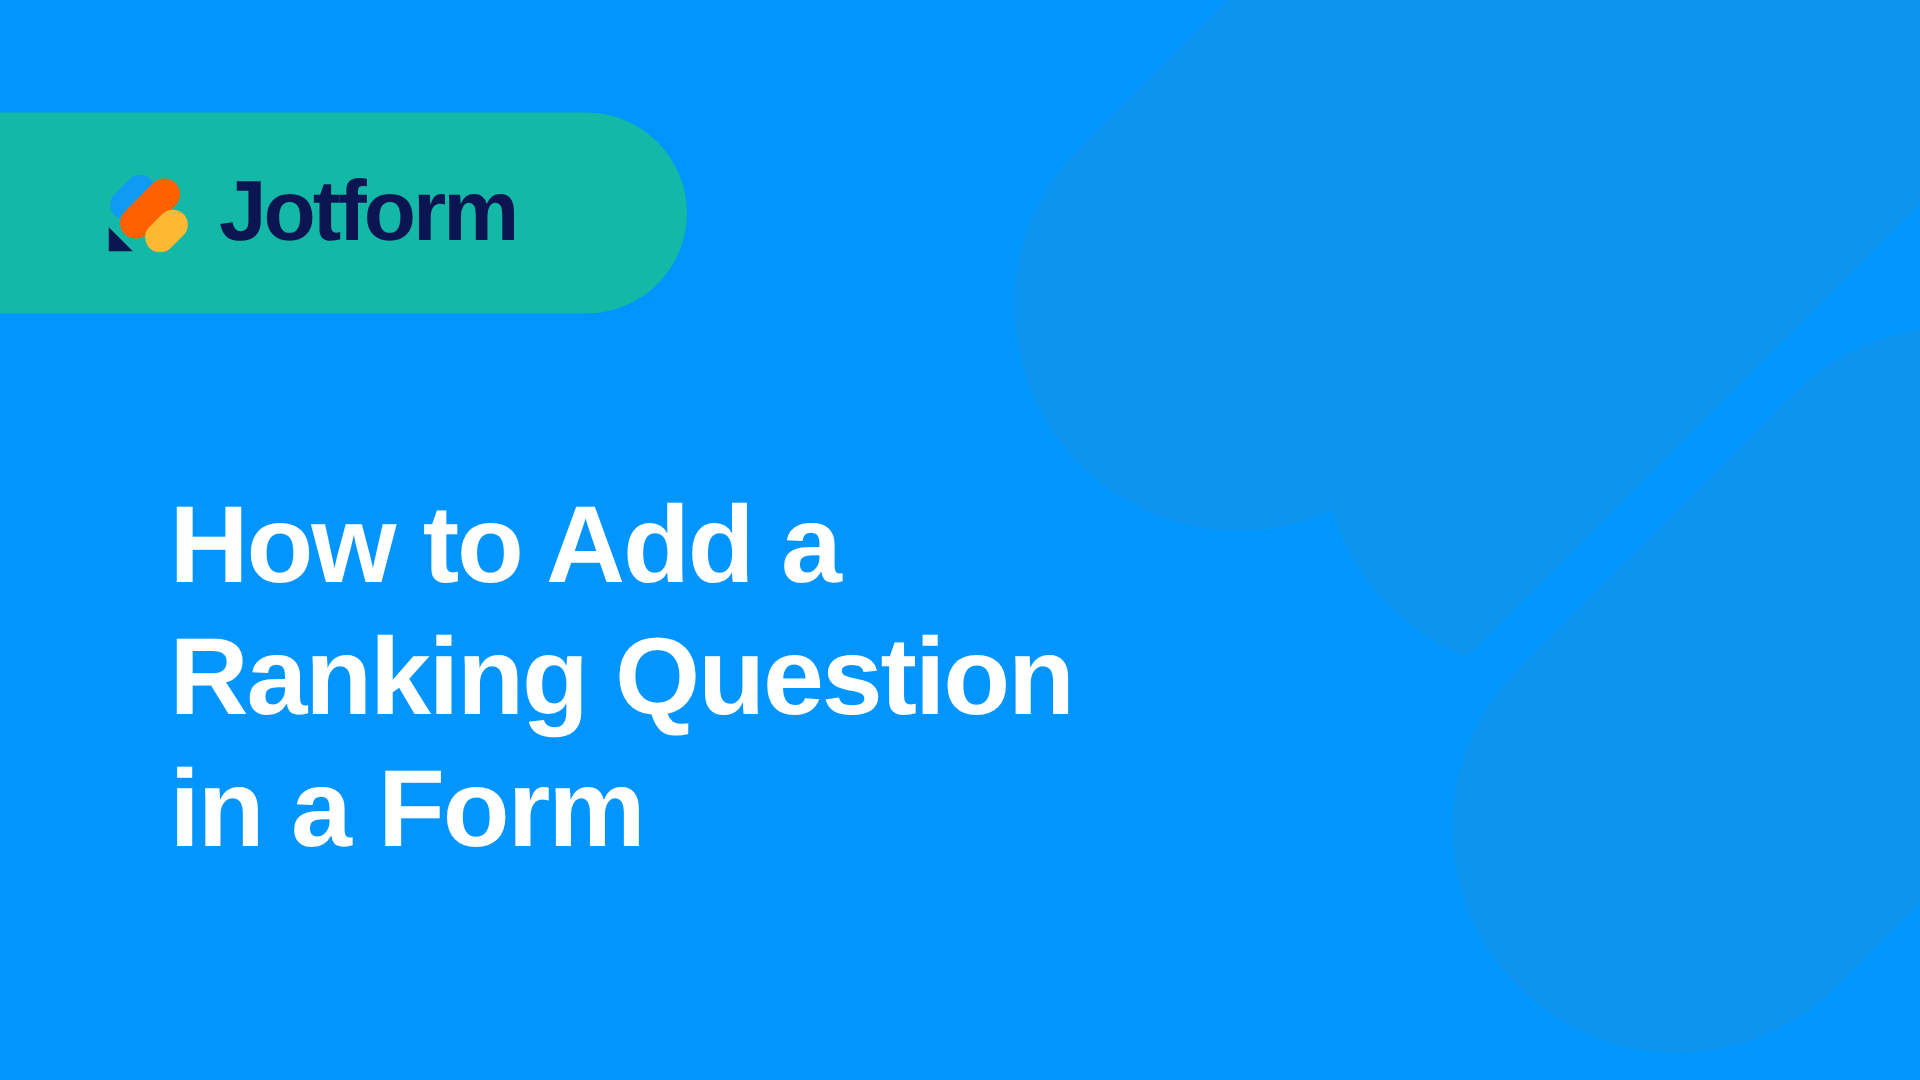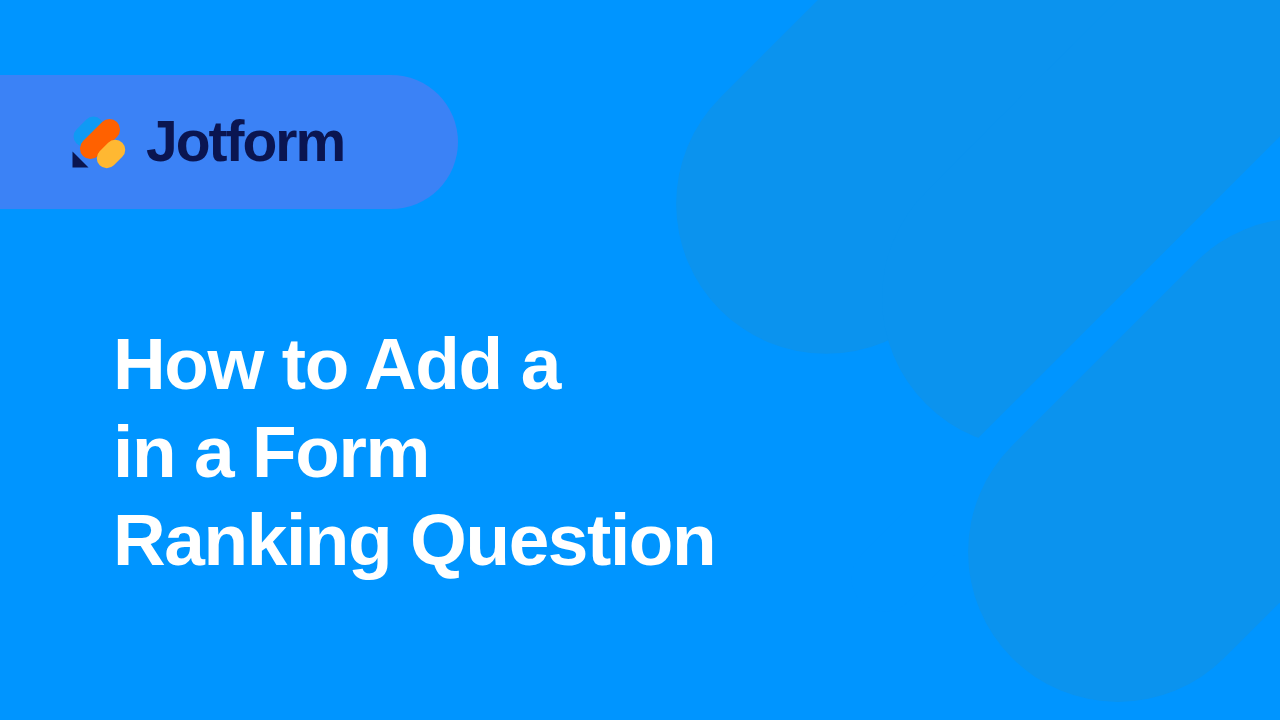--- a/index.html
+++ b/index.html
@@ -57,21 +57,21 @@
     left:700px; top:180px;
     transform:rotate(-45deg);
     border-radius:999px;
   }
 
   
   .logo-pill{
     position:absolute;
     left:0; top:75px;
     width:458px; height:134px;
-    background:#3b82f6;
+    background:#14b8a6;
     border-top-right-radius:67px;
     border-bottom-right-radius:67px;
     display:flex;
     align-items:center;
     padding-left:70px;
   }
 
   .logo-lockup{
     display:flex;
     align-items:center;
@@ -146,17 +146,17 @@
           <path d="M2.5 38.5 L18.5 54.5 L2.5 54.5 Z" fill="#0a1551"></path>
         </svg>
       </span>
 
       <span class="wordmark">Jotform</span>
     </div>
   </div>
 
   <div class="headline">
     <span class="line">How to Add a</span>
+    <span class="line">Ranking Question</span>
     <span class="line">in a Form</span>
-    <span class="line">Ranking Question</span>
   </div>
 
 </div>
 
 </body></html>

